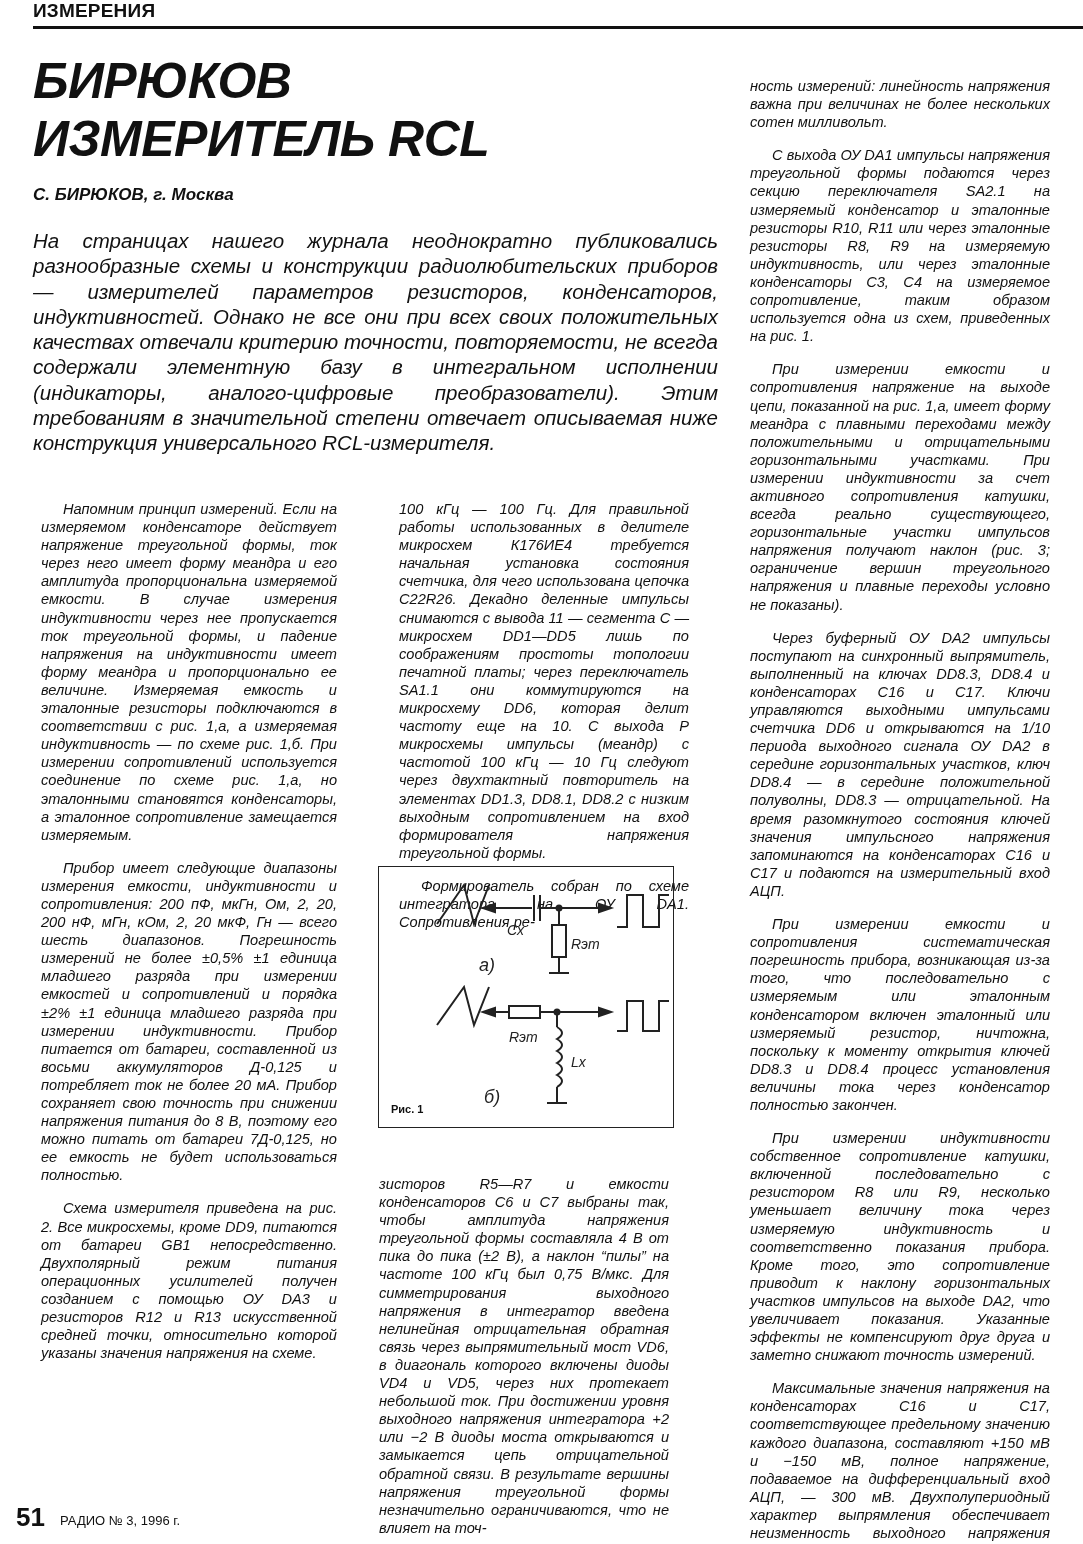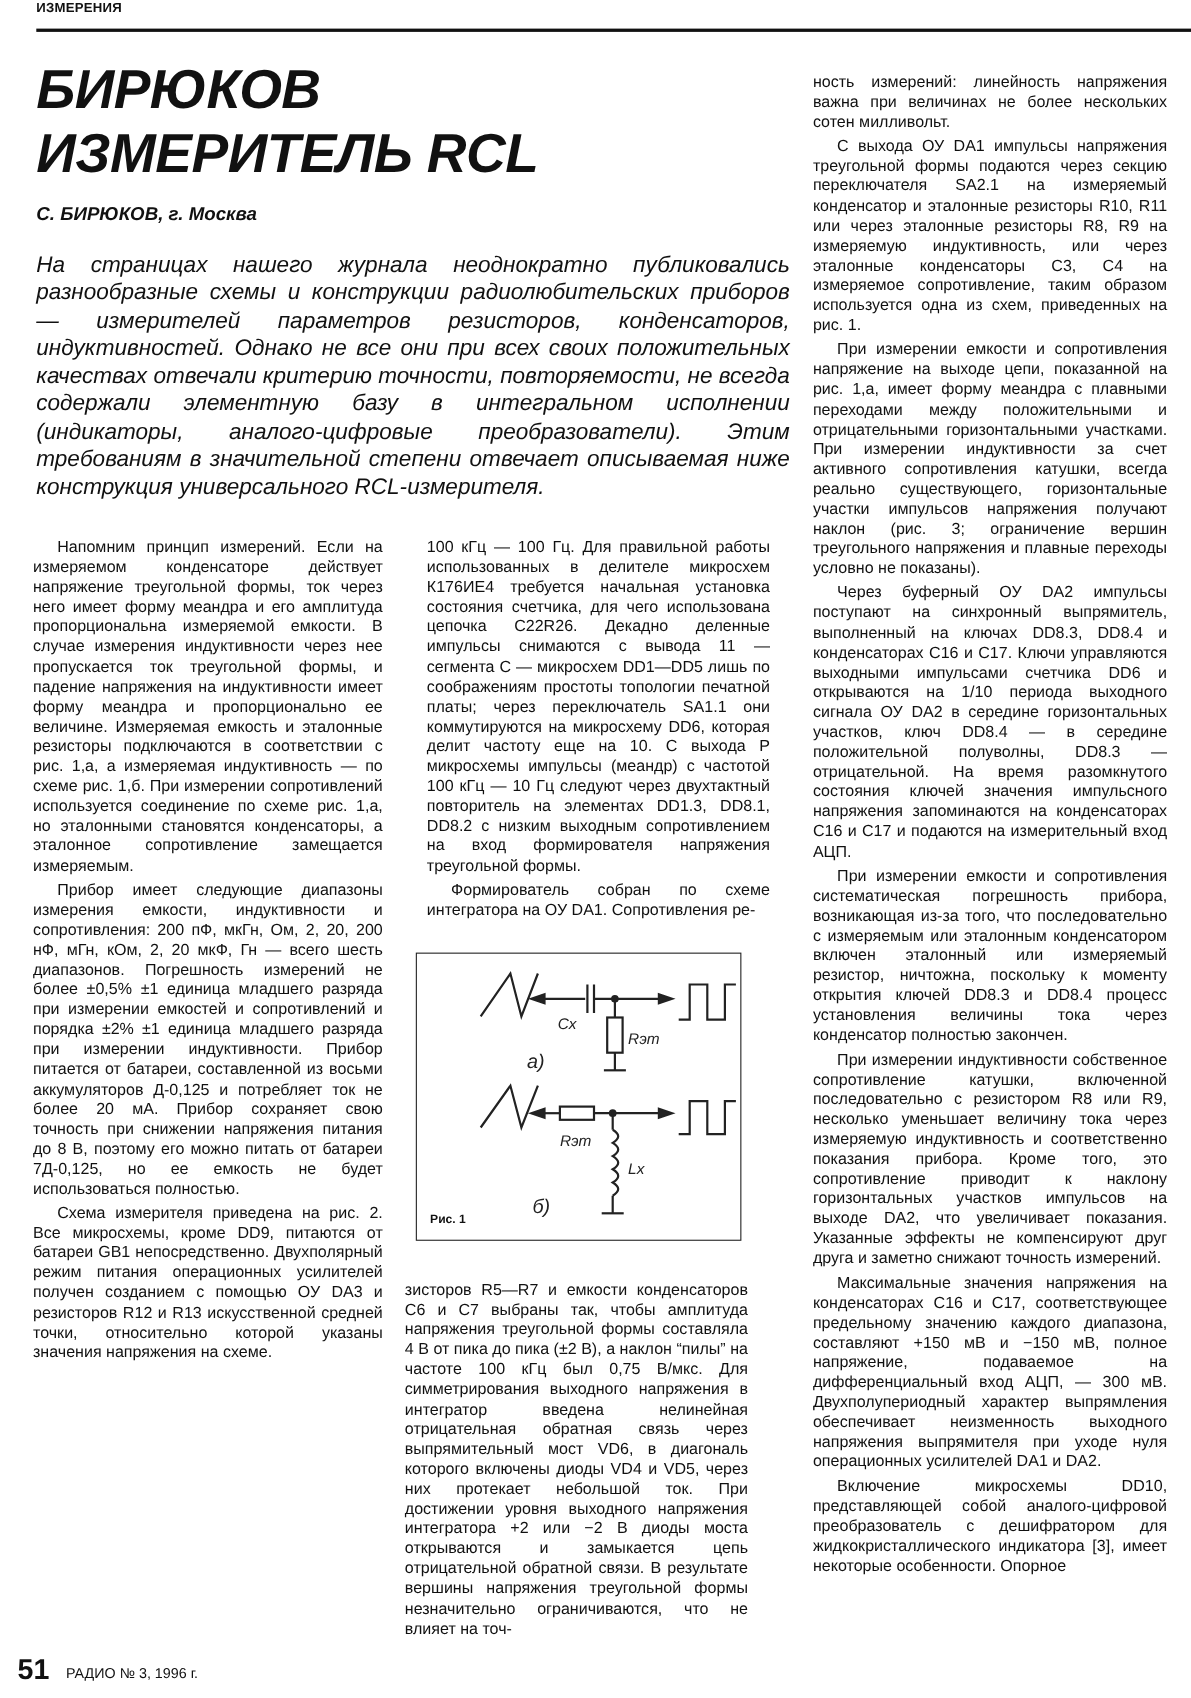--- a/index.html
+++ b/index.html
@@ -1,23 +1,23 @@
 <!DOCTYPE html>
 <html><head>
 <meta charset="utf-8">
 <style>
   html, body { margin: 0; padding: 0; background: #fff; }
   body { width: 1083px; height: 1544px; position: relative; overflow: hidden; color: #111; font-family: "Liberation Sans", sans-serif; }
-  .section-label { position: absolute; left: 33px; top: 0; font-weight: bold; font-size: 12px; letter-spacing: 0.2px; }
+  .section-label { position: absolute; left: 33px; top: 0; font-weight: bold; font-size: 19px; letter-spacing: 0.2px; }
   .rule-top { position: absolute; left: 33px; top: 26px; width: 1050px; height: 3px; background: #111; }
   .title { position: absolute; left: 33px; top: 52px; font-weight: bold; font-style: italic; font-size: 50px; line-height: 58px; letter-spacing: -0.5px; }
   .byline { position: absolute; left: 33px; top: 185px; font-weight: bold; font-style: italic; font-size: 17px; }
   .lead { position: absolute; left: 33px; top: 228px; width: 685px; font-style: italic; font-size: 20.5px; line-height: 25.3px; text-align: justify; }
   .col { position: absolute; font-size: 14.6px; line-height: 18.1px; text-align: justify; hyphens: manual; }
-  .col p { margin: 4px; text-indent: 22px; }
+  .col p { margin: 15px; text-indent: 22px; font-style: italic; }
   .col p.cont { text-indent: 0; }
   .c1 { left: 26px; top: 485px; width: 326px; }
   .c2a { left: 384px; top: 485px; width: 320px; }
   .c2b { left: 364px; top: 1160px; width: 320px; }
   .c3 { left: 735px; top: 62px; width: 330px; }
   .figure { position: absolute; left: 378px; top: 866px; width: 296px; height: 262px; border: 1.5px solid #222; box-sizing: border-box; }
   .figure svg { position: absolute; left: 0; top: 0; }
   .fig-label { position: absolute; left: 12px; top: 236px; font-weight: bold; font-size: 11px; }
   .footer-page { position: absolute; left: 16px; top: 1502px; font-weight: bold; font-size: 26px; }
   .footer-mag { position: absolute; left: 60px; top: 1513px; font-size: 13px; text-align: center; }

